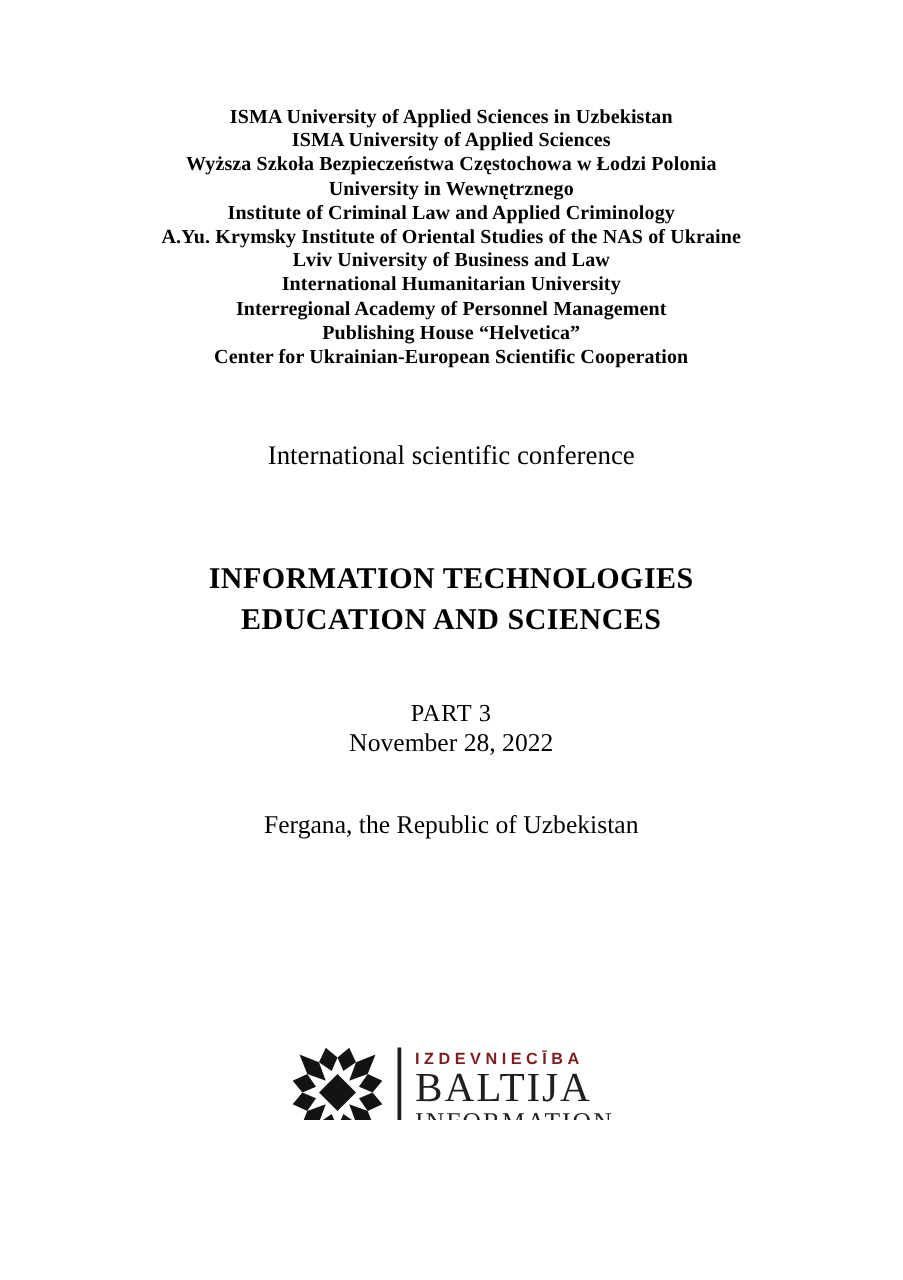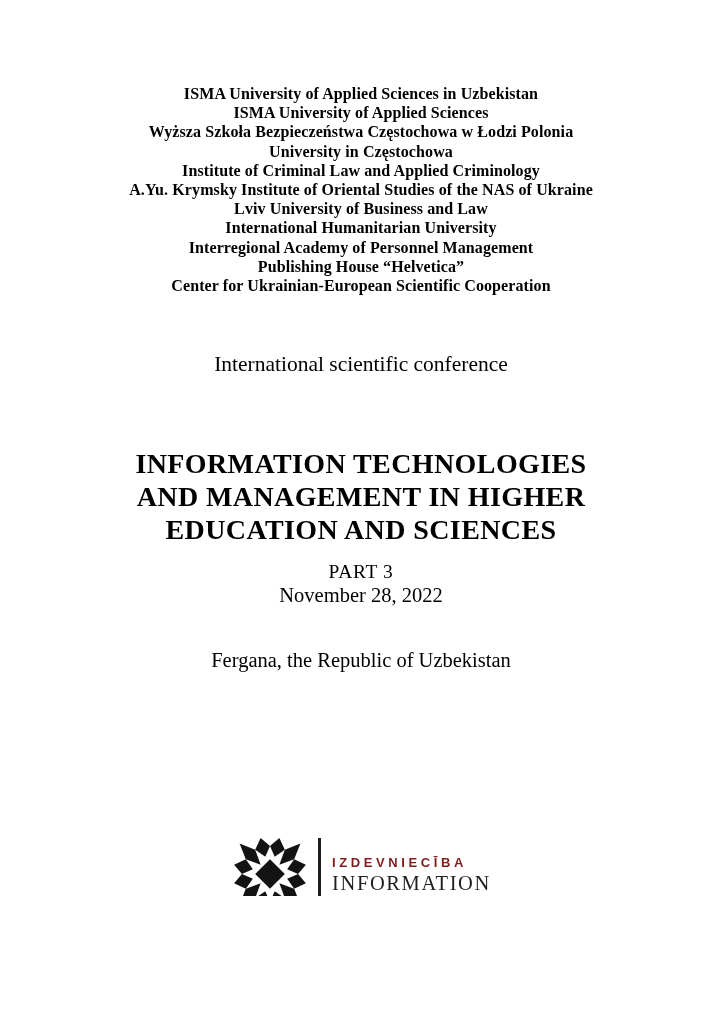--- a/index.html
+++ b/index.html
@@ -30,21 +30,21 @@
     letter-spacing: 0.1px;
   }
   .conference-label {
     top: 352px;
     font-size: 21.5px;
     font-weight: normal;
   }
   .title-block {
     top: 447px;
     font-weight: bold;
-    font-size: 28px;
+    font-size: 24px;
     line-height: 33px;
     letter-spacing: 0.4px;
   }
   .part-label {
     top: 561px;
     font-size: 19.5px;
     letter-spacing: 0.6px;
   }
   .date-label {
     top: 584px;
@@ -110,35 +110,34 @@
 </style>
 </head>
 <body>
 
 <div class="page">
 
   <div class="centered-block org-block">
     <div>ISMA University of Applied Sciences in Uzbekistan</div>
     <div>ISMA University of Applied Sciences</div>
     <div>Wyższa Szkoła Bezpieczeństwa Częstochowa w Łodzi Polonia</div>
-    <div>University in Częstochowa</div>
+    <div>University in Wewnętrznego</div>
     <div>Institute of Criminal Law and Applied Criminology</div>
     <div>A.Yu. Krymsky Institute of Oriental Studies of the NAS of Ukraine</div>
     <div>Lviv University of Business and Law</div>
     <div>International Humanitarian University</div>
     <div>Interregional Academy of Personnel Management</div>
     <div>Publishing House “Helvetica”</div>
     <div>Center for Ukrainian-European Scientific Cooperation</div>
   </div>
 
   <div class="centered-block conference-label">International scientific conference</div>
 
   <div class="centered-block title-block">
     <div>INFORMATION TECHNOLOGIES</div>
-    <div>AND MANAGEMENT IN HIGHER</div>
     <div>EDUCATION AND SCIENCES</div>
   </div>
 
   <div class="centered-block part-label">PART 3</div>
 
   <div class="centered-block date-label">November 28, 2022</div>
 
   <div class="centered-block location-label">Fergana, the Republic of Uzbekistan</div>
 
   <div class="centered-block logo-row">
@@ -158,19 +157,20 @@
         <use href="#card-arm" transform="rotate(270 50 50)"></use>
         <use href="#diag-arm"></use>
         <use href="#diag-arm" transform="rotate(90 50 50)"></use>
         <use href="#diag-arm" transform="rotate(180 50 50)"></use>
         <use href="#diag-arm" transform="rotate(270 50 50)"></use>
       </g>
     </svg>
     <div class="logo-divider"></div>
     <div class="logo-text">
       <div class="logo-label" style="color: #7f1d1d;">IZDEVNIECĪBA</div>
+      <div class="logo-name">BALTIJA</div>
       <div class="logo-name2">INFORMATION</div>
     </div>
   </div>
 
   <div class="centered-block year-label">2016</div>
 
 </div>
 
 </body></html>

